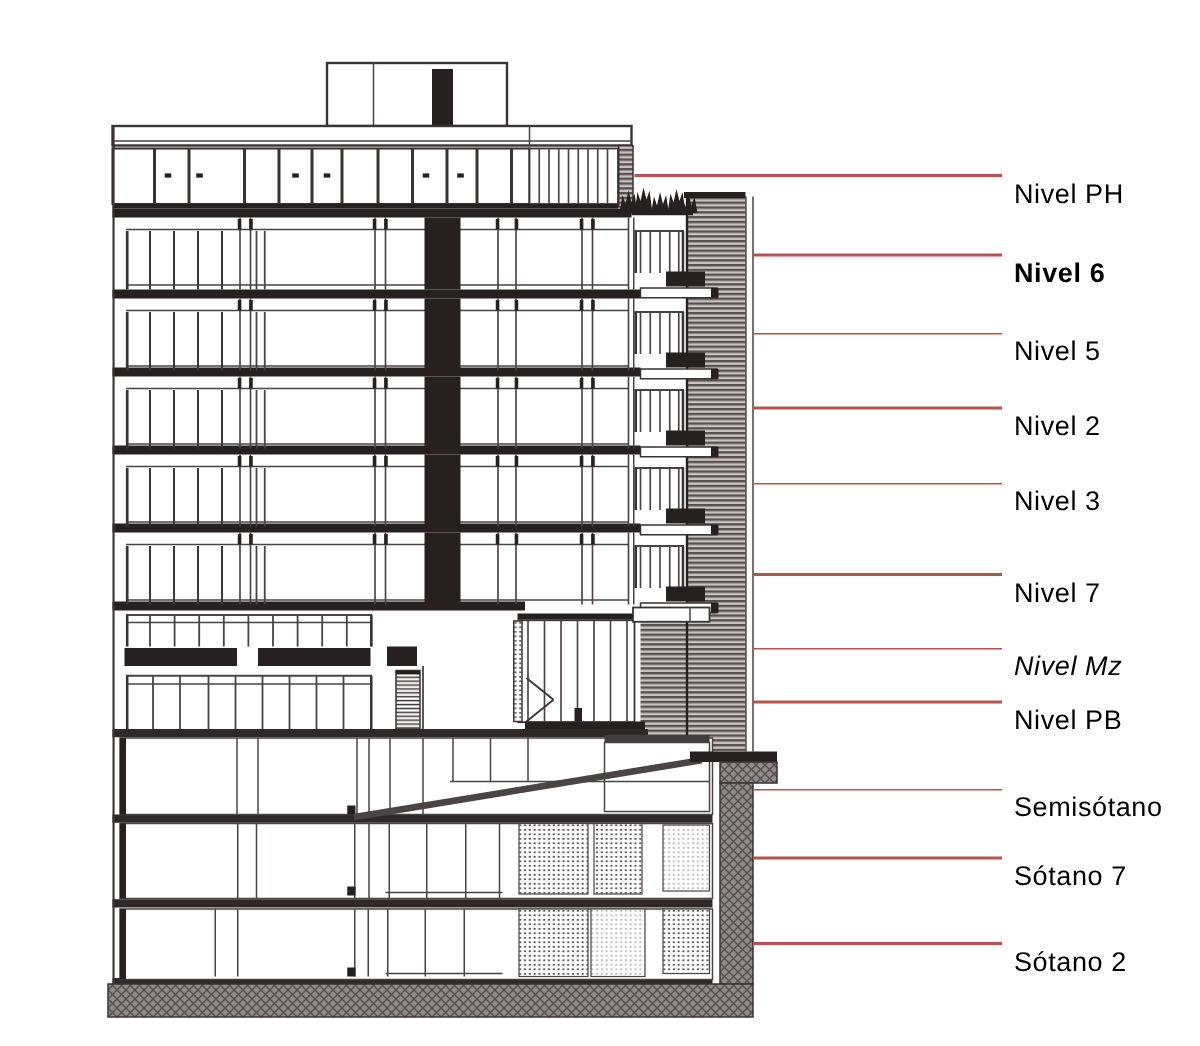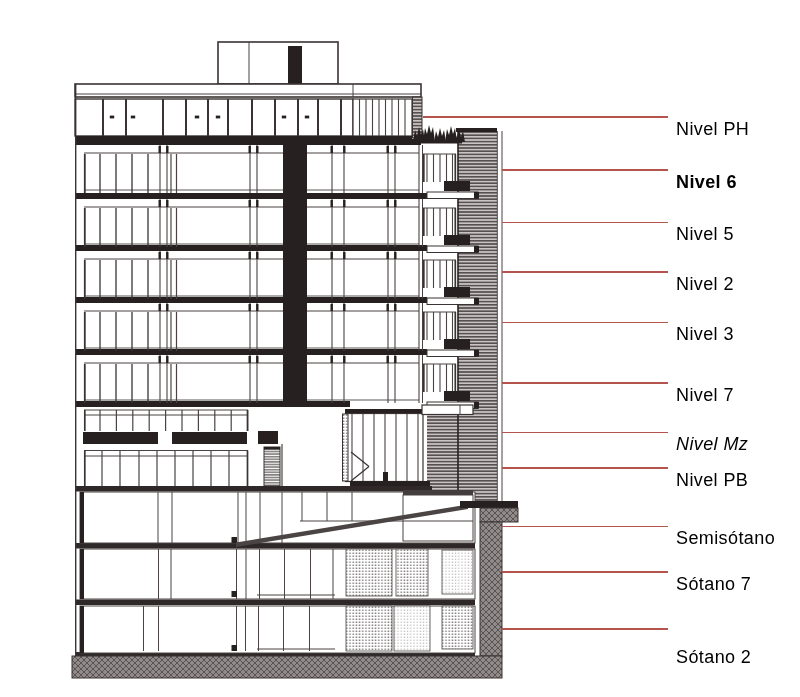--- a/index.html
+++ b/index.html
@@ -16,21 +16,21 @@
   .ln3{top:271px;left:502px;width:166px;}
   .ln4{top:321.5px;left:502px;width:166px;}
   .ln5{top:382px;left:502px;width:166px;}
   .ln6{top:431.5px;left:502px;width:166px;}
   .ln7{top:467px;left:502px;width:166px;}
   .ln8{top:525.5px;left:502px;width:166px;}
   .ln9{top:571px;left:502px;width:166px;}
   .ln10{top:628px;left:502px;width:166px;}
   .lb0{top:106px;} .lb1{top:159px;font-weight:bold;} .lb2{top:211px;} .lb3{top:261px;} .lb4{top:311px;}
   .lb5{top:372px;} .lb6{top:421px;font-style:italic;} .lb7{top:457px;} .lb8{top:515px;} .lb9{top:561px;}
-  .lb10{top:634px;}
+  .lb10{top:618px;}
 </style>
 </head>
 <body>
 
 <div class="stage">
 
   <svg width="800" height="697" viewBox="0 0 800 697">
     <defs>
       <pattern id="hs" width="4" height="3.2" patternUnits="userSpaceOnUse">
         <rect width="4" height="3.2" fill="#c9c4c3"></rect>

